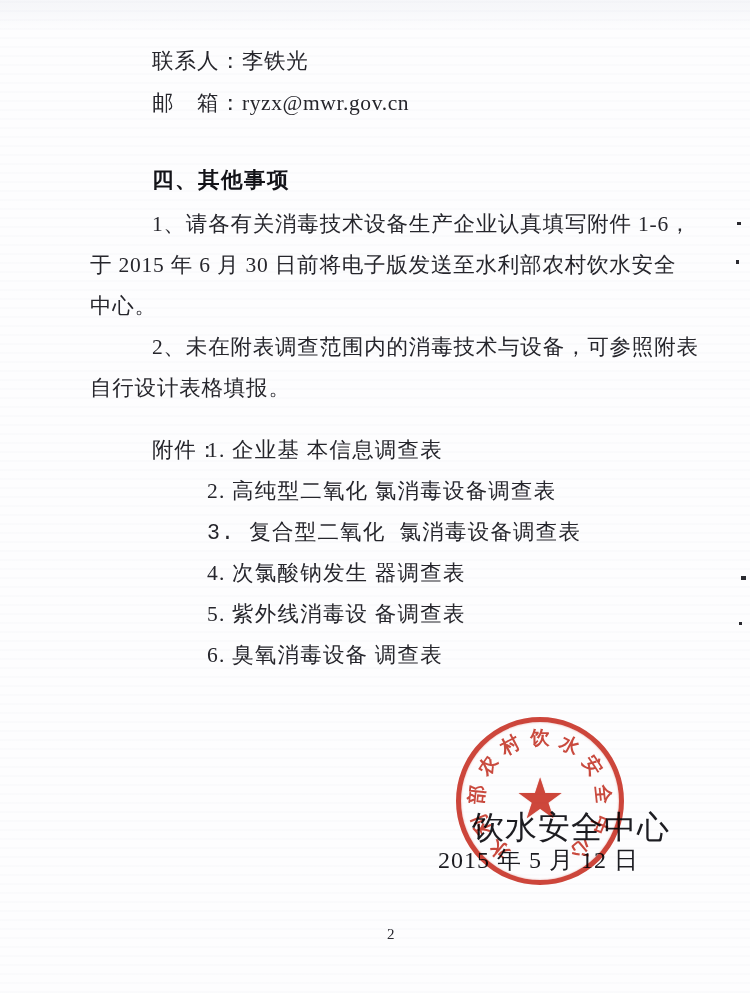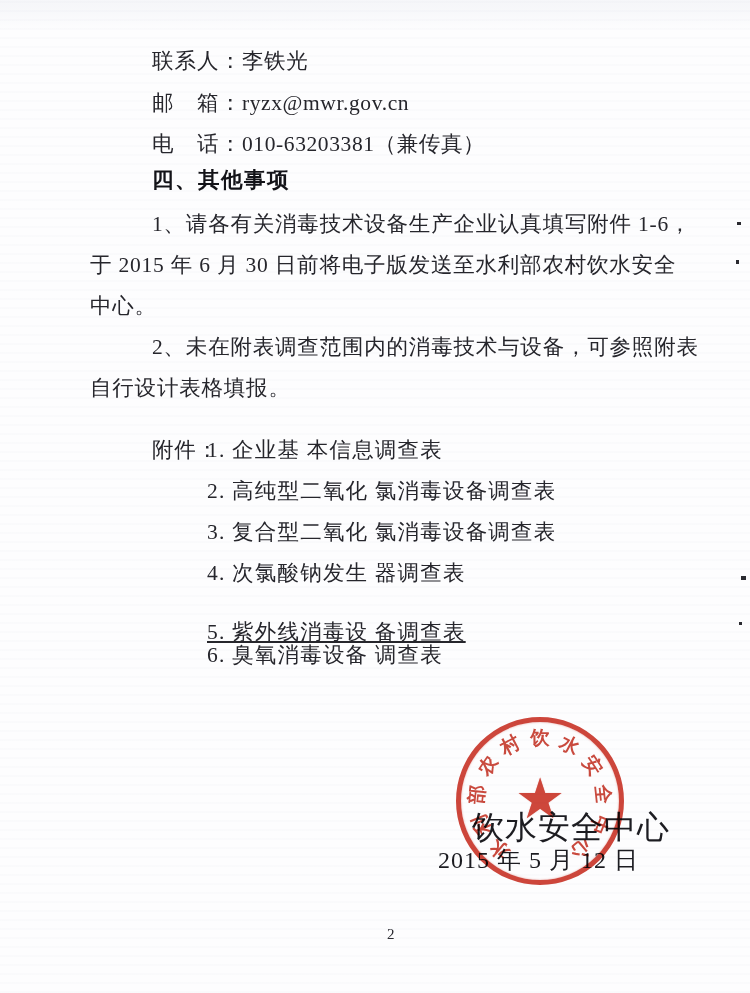--- a/index.html
+++ b/index.html
@@ -80,39 +80,36 @@
 <body>
 
 <div class="page">
 
   <div class="line" style="left:152px;top:46px;">
     <span class="contact-label">联系人：</span><span class="contact-value">李铁光</span>
   </div>
   <div class="line" style="left:152px;top:88px;text-align:center;">
     <span class="contact-label">邮　箱：</span><span class="contact-value">ryzx@mwr.gov.cn</span>
   </div>
-  <div class="line" style="left:152px;top:129px;">
-    <span class="contact-label">电　话：</span><span class="contact-value">010-63203381（兼传真）</span>
-  </div>
 
   <div class="line heading" style="left:152px;top:165px;">四、其他事项</div>
 
   <div class="line" style="left:152px;top:209px;font-family:Liberation Serif, serif;">1、请各有关消毒技术设备生产企业认真填写附件 1-6，</div>
   <div class="line" style="left:90px;top:250px;">于 2015 年 6 月 30 日前将电子版发送至水利部农村饮水安全</div>
   <div class="line" style="left:90px;top:291px;">中心。</div>
 
   <div class="line" style="left:152px;top:332px;">2、未在附表调查范围内的消毒技术与设备，可参照附表</div>
   <div class="line" style="left:90px;top:373px;font-family:Liberation Mono, monospace;">自行设计表格填报。</div>
 
   <div class="line" style="left:152px;top:435px;">附件：</div>
   <div class="line attach-item" style="left:207px;top:435px;">1. 企业基 本信息调查表</div>
   <div class="line attach-item" style="left:207px;top:476px;">2. 高纯型二氧化 氯消毒设备调查表</div>
-  <div class="line attach-item" style="left:207px;top:517px;">3. 复合型二氧化 氯消毒设备调查表</div>
+  <div class="line attach-item" style="left:207px;top:517px;font-family:Liberation Mono, monospace;">3. 复合型二氧化 氯消毒设备调查表</div>
   <div class="line attach-item" style="left:207px;top:558px;">4. 次氯酸钠发生 器调查表</div>
-  <div class="line attach-item" style="left:207px;top:617px;text-decoration:underline;">5. 紫外线消毒设 备调查表</div>
+  <div class="line attach-item" style="left:207px;top:599px;">5. 紫外线消毒设 备调查表</div>
   <div class="line attach-item" style="left:207px;top:640px;">6. 臭氧消毒设备 调查表</div>
 
   <div class="seal">
     <div class="seal-ring"></div>
     <span class="seal-star">★</span>
     <div class="seal-arc">
         <span class="seal-char" style="transform: translate(-50%, -50%) rotate(-140deg) translateY(-63px);">水</span>
         <span class="seal-char" style="transform: translate(-50%, -50%) rotate(-112deg) translateY(-63px);">利</span>
         <span class="seal-char" style="transform: translate(-50%, -50%) rotate(-84deg) translateY(-63px);">部</span>
         <span class="seal-char" style="transform: translate(-50%, -50%) rotate(-56deg) translateY(-63px);">农</span>

